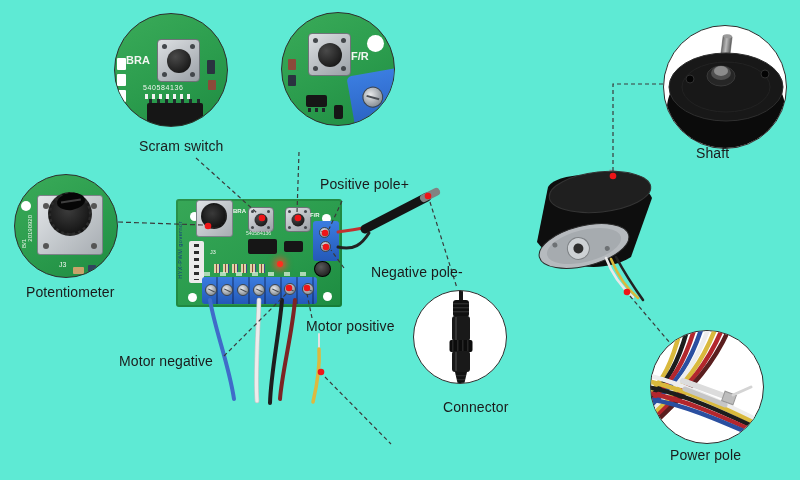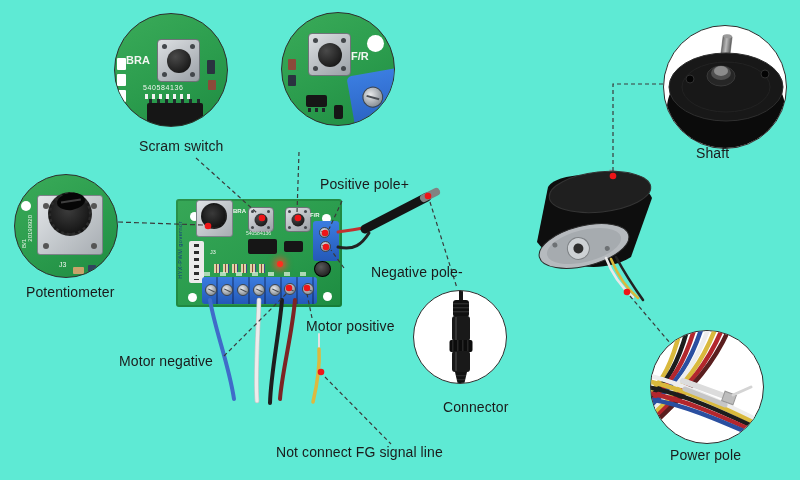--- a/index.html
+++ b/index.html
@@ -311,17 +311,16 @@
       <circle cx="627" cy="292" r="3.3"></circle>
     </g>
   </svg>
 
   <div class="lbl" style="left:139px;top:138px;">Scram switch</div>
   <div class="lbl" style="left:26px;top:284px;">Potentiometer</div>
   <div class="lbl" style="left:320px;top:176px;">Positive pole+</div>
   <div class="lbl" style="left:344px;top:264px;margin-left:27px;">Negative pole-</div>
   <div class="lbl" style="left:306px;top:318px;">Motor positive</div>
   <div class="lbl" style="left:119px;top:353px;">Motor negative</div>
-  <div class="lbl" style="left:276px;top:444px;">Not connect FG signal line</div>
   <div class="lbl" style="left:443px;top:399px;">Connector</div>
   <div class="lbl" style="left:696px;top:145px;">Shaft</div>
   <div class="lbl" style="left:670px;top:447px;">Power pole</div>
 </div>
 
 </body></html>

